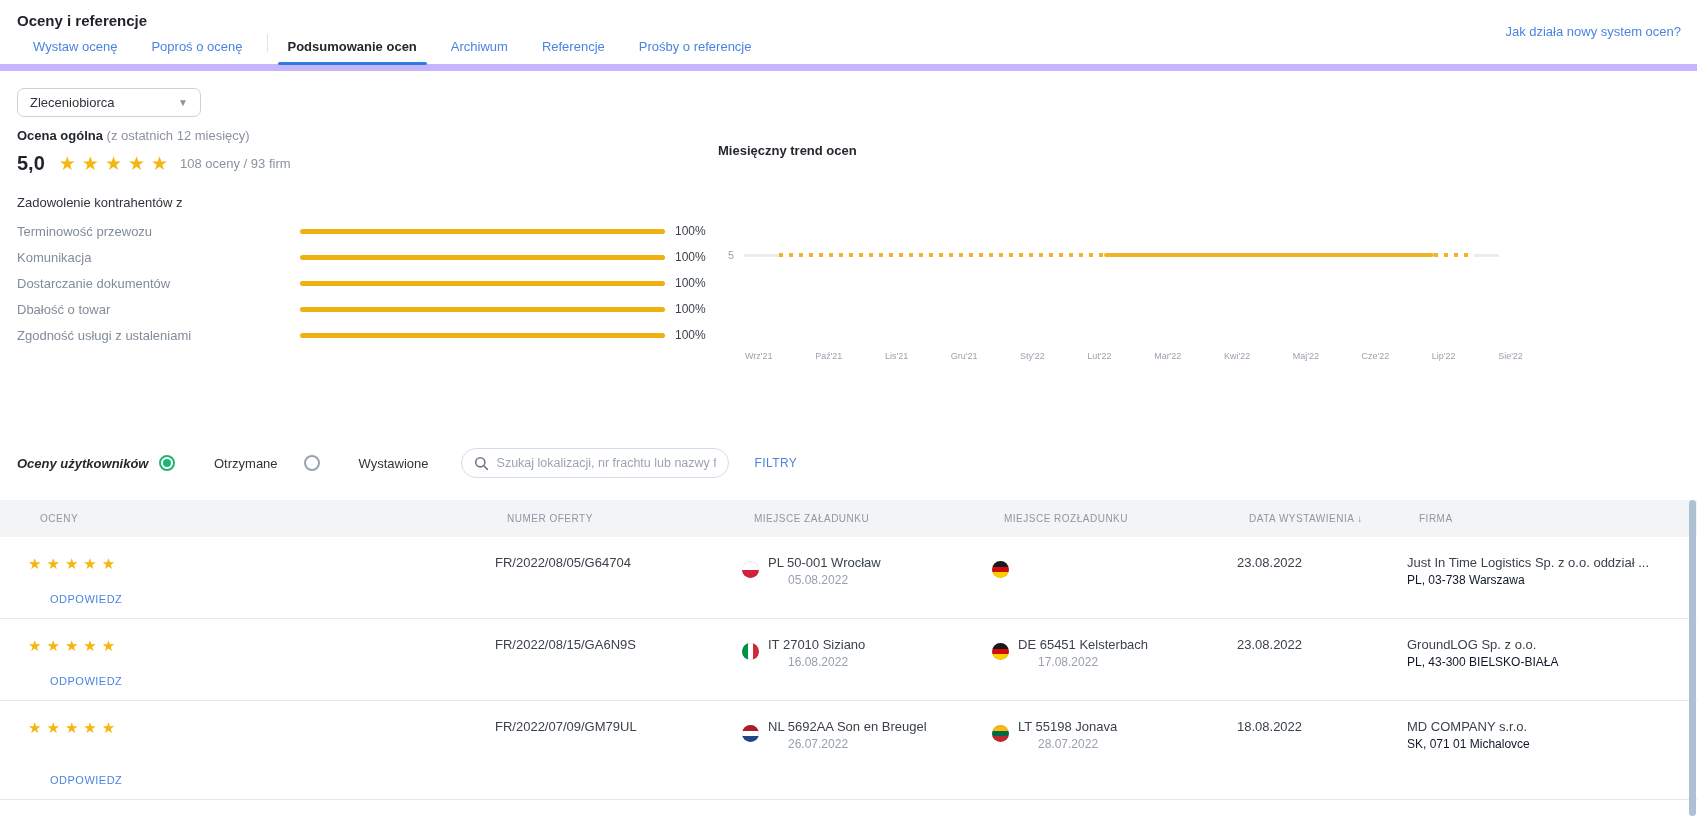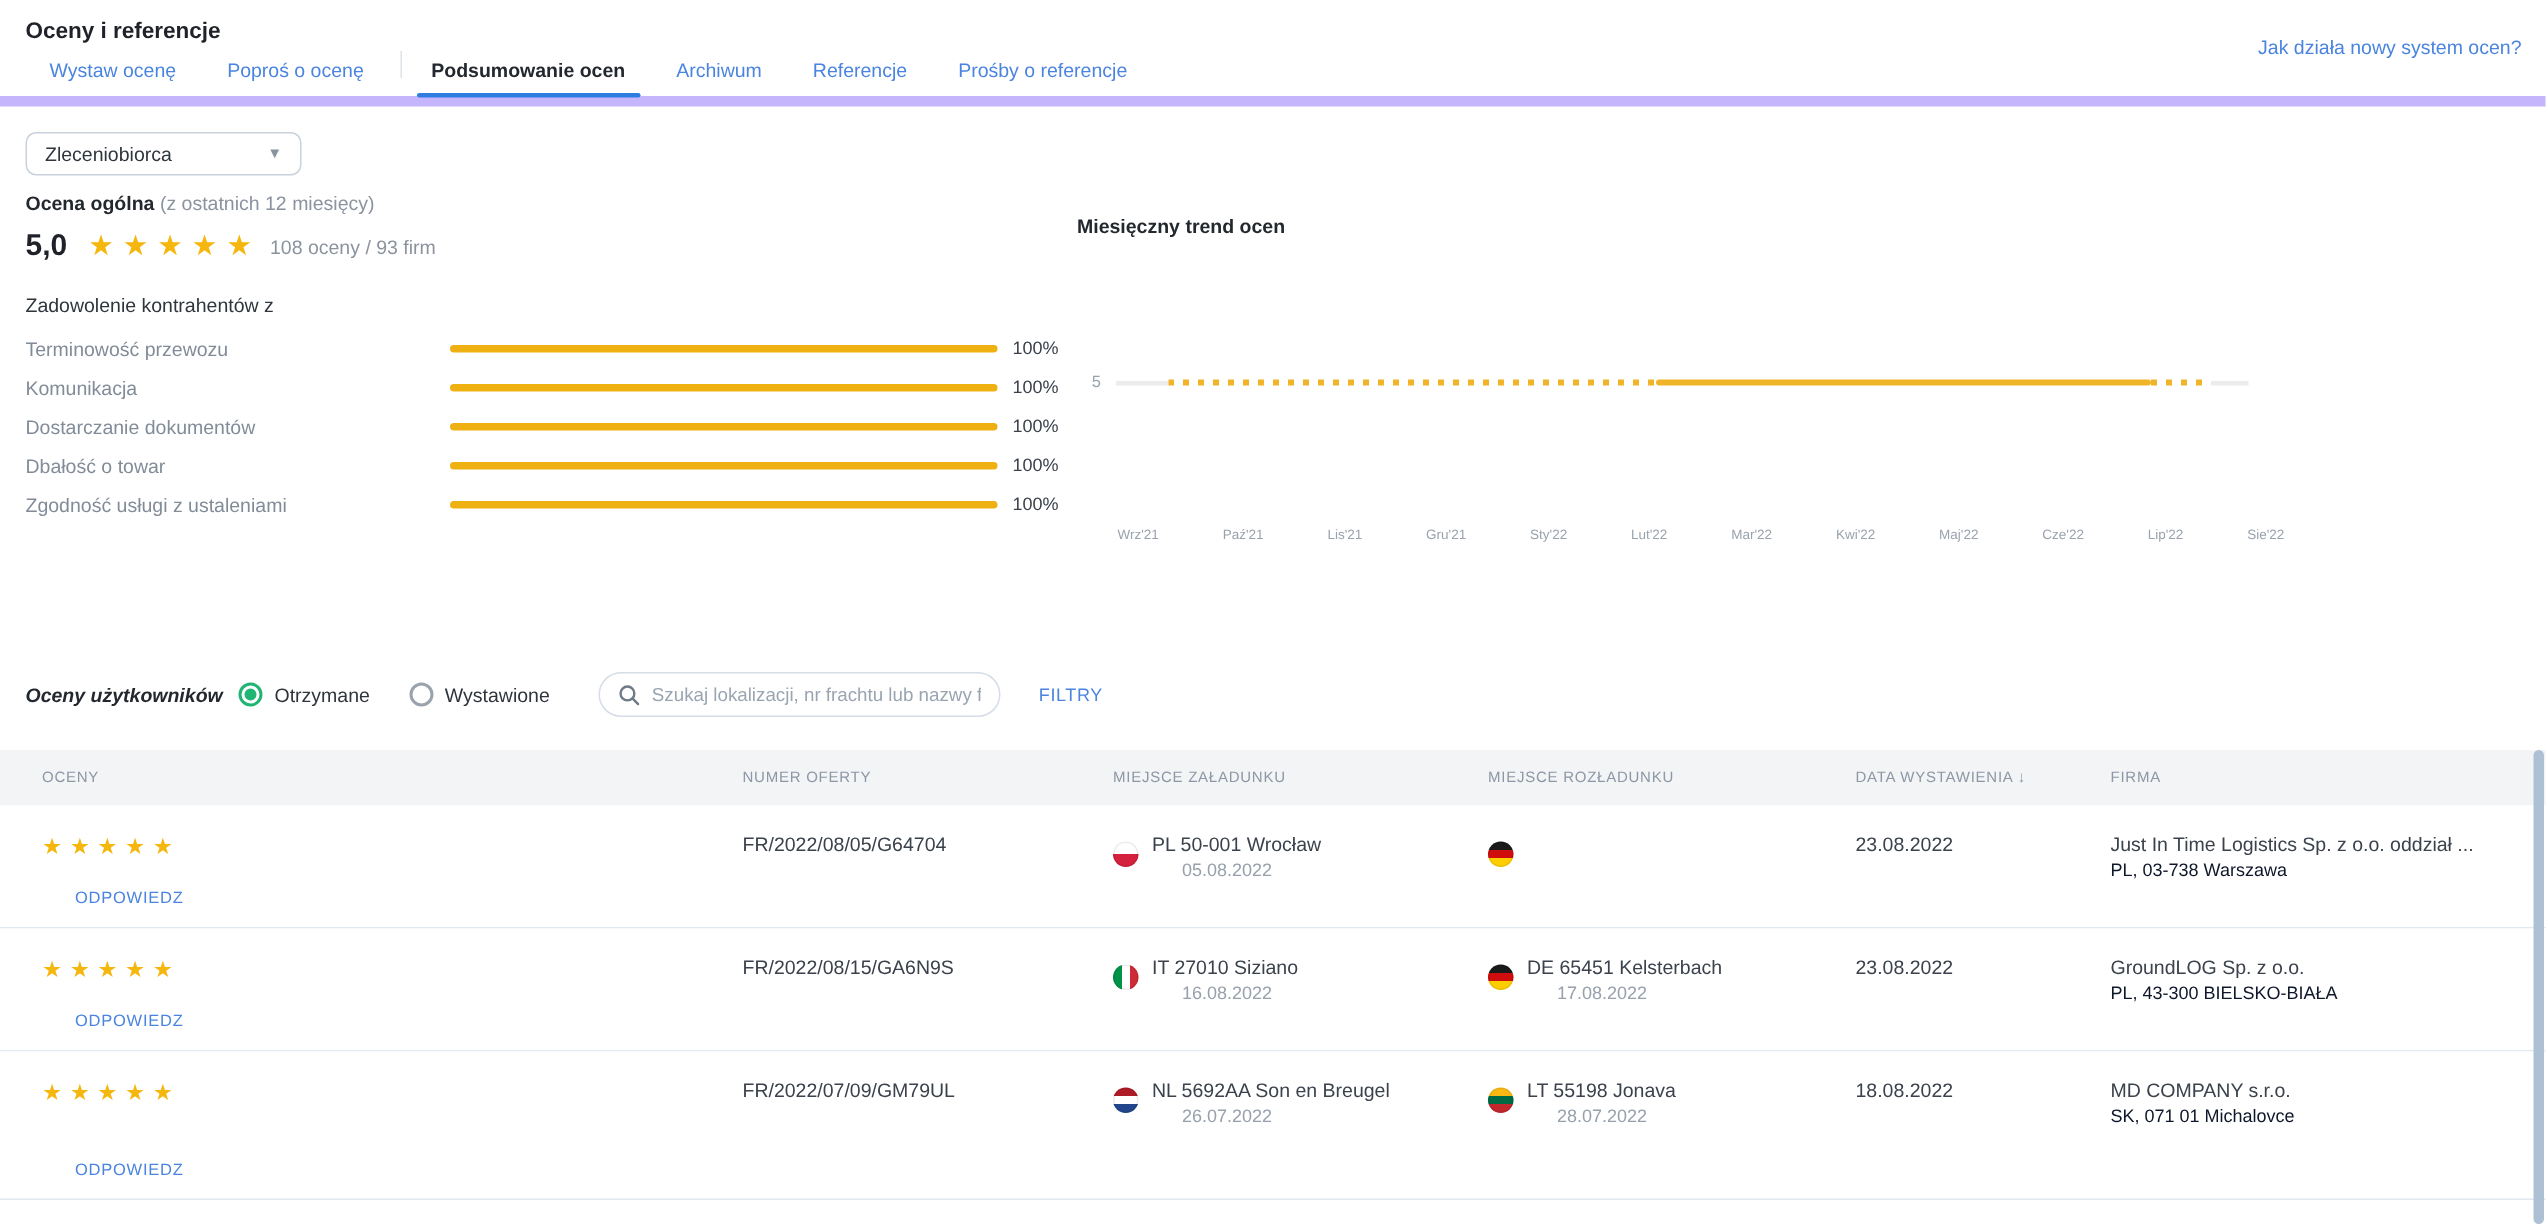--- a/index.html
+++ b/index.html
@@ -51,38 +51,38 @@
   .seg-dot { height:4px;
     background:repeating-linear-gradient(90deg,#f0b429 0 4px,transparent 4px 10px); }
   .seg-solid { height:4px; background:#f0b429; border-radius:2px; }
   .trend-months { position:absolute; left:45px; top:208px; width:778px; display:flex;
                   justify-content:space-between;text-align:center; }
   .trend-months span { font-size:9px; color:#9aa3ad; }
 
   
   .userratings { position:absolute; left:17px; top:447px; display:flex; align-items:center; height:32px; }
   .ur-title { font-size:13px; font-weight:bold; color:#23282e; width:142px;font-style:italic; }
-  .radio { display:flex; align-items:center; margin-right:26px; cursor:pointer; }
+  .radio { display:flex; align-items:center; margin-right:26px; cursor:pointer;gap:31px; }
   .radio-circle { width:16px; height:16px; border-radius:50%; border:2px solid #9aa3ad; background:#fff;
                   display:flex; align-items:center; justify-content:center; margin-right:8px; }
   .radio.selected .radio-circle { border-color:#21b573; }
   .radio-dot { width:8px; height:8px; border-radius:50%; background:#21b573; }
   .radio-label { font-size:13px; color:#2f353d; }
   .search-pill { display:flex; align-items:center; width:268px; height:30px; border:1px solid #d6dde6;
                  border-radius:16px; padding:0 12px; margin-left:6px; background:#fff; }
   .search-pill svg { flex:none; margin-right:8px; }
   .search-pill input { border:none; outline:none; width:100%; font-size:12.5px; color:#2f353d;
                        font-family:"Liberation Sans", sans-serif; background:transparent; }
   .search-pill input::placeholder { color:#9aa5b1; }
   .filters-link { margin-left:26px; font-size:12px; color:#4a84e0; letter-spacing:.4px; cursor:pointer; }
 
   
   .ratings-table { position:absolute; left:0; top:500px; width:1697px; }
   .thead { display:grid; grid-template-columns:467px 247px 250px 245px 170px 1fr;
-           background:#f2f4f6; height:37px; align-items:center; padding-left:28px; }
+           background:#f2f4f6; height:37px; align-items:center; padding-left:40px; }
   .th { font-size:10px; color:#8d97a5; letter-spacing:.5px; text-transform:uppercase; cursor:pointer; }
   .trow { position:relative; display:grid; grid-template-columns:467px 247px 250px 245px 170px 1fr;
           padding:18px 0 0 28px; border-bottom:1px solid #e0e8f2; background:#fff; }
   .trow.h82 { height:82px; } .trow.h99 { height:99px; } .trow.stub { height:16px; border-bottom:none; }
   .row-stars { color:#f5b60d; font-size:15px; letter-spacing:5px; }
   .reply-link { position:absolute; left:50px; bottom:13px; font-size:11px; color:#4a84e0;
                 letter-spacing:.5px; cursor:pointer; }
   .cell-offer, .cell-date { font-size:13px; color:#3b424c; }
   .place-cell { display:flex; }
   .flag { flex:none; width:17px; height:17px; border-radius:50%; margin:6px 9px 0 0;

